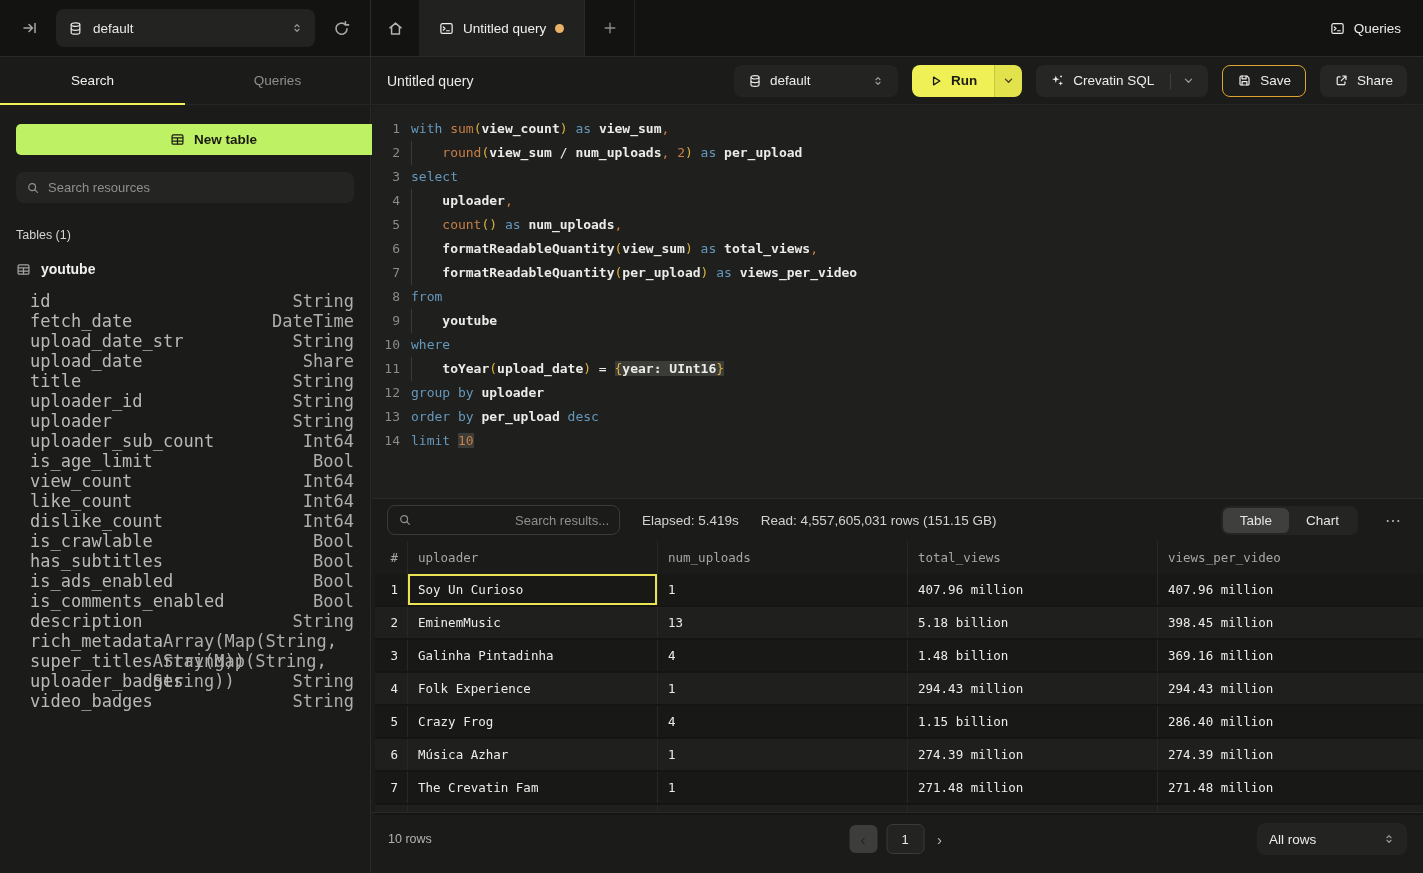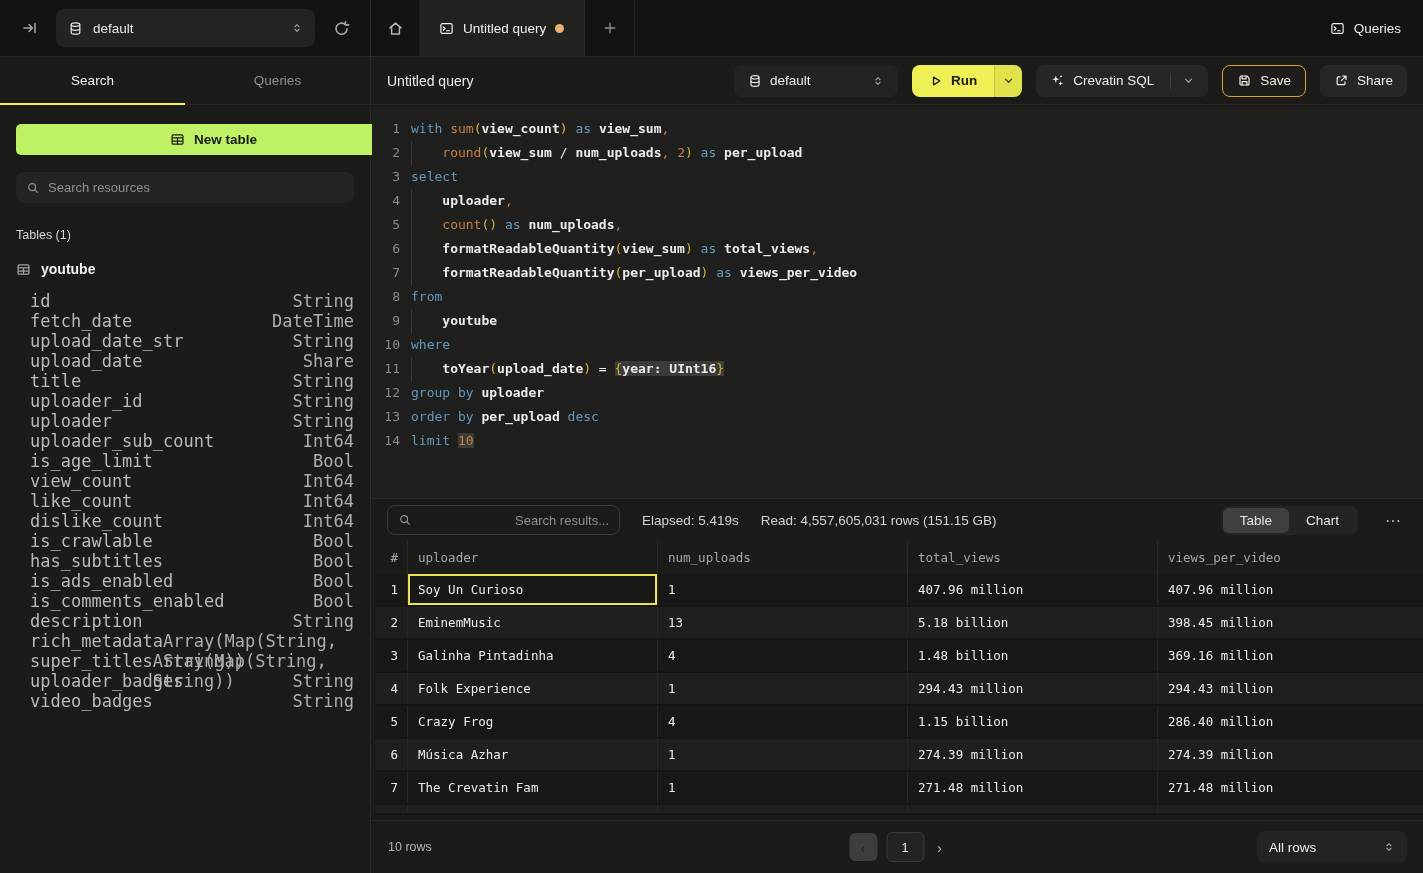--- a/index.html
+++ b/index.html
@@ -126,21 +126,21 @@
   .c-0 { width:250px; } .c-1 { width:250px; } .c-2 { width:250px; } .c-3 { flex:1; border-right:none; }
   .t-head .t-cell { color:#a6a6a4; background:#1b1b19; line-height:33px; }
   .t-body .t-row { border-bottom:2px solid #151513; }
   .t-body .t-row:nth-child(odd) .t-cell { background:#181816; }
   .t-body .t-row:nth-child(even) .t-cell { background:#1f1f1d; }
   .t-body .t-row .c-num { background:#161614; }
   .t-body .t-cell { color:#ececea; cursor:pointer; }
   .t-cell.selected { box-shadow:inset 0 0 0 2px #eae455; }
   .t-row.sliver { height:10px; overflow:hidden; }
 
-  .results-footer { position:absolute; left:0; right:0; bottom:0; height:53px;
+  .results-footer { position:absolute; left:0; right:0; bottom:8px; height:53px;
     border-top:1px solid #2a2a28; display:flex; align-items:center; padding:0 16px; }
   .row-count { font-size:12.5px; color:#b2b2b0; }
   .pager { position:absolute; left:50%; transform:translateX(-50%);
     display:flex; align-items:center; gap:9px; }
   .pg-prev { width:28px; height:28px; background:#3d3d3b; border-radius:6px; border:none;
     color:#232321; font-size:15px; display:flex; align-items:center; justify-content:center; cursor:pointer; }
   .pg-current { min-width:38px; height:30px; background:#232321; border:1px solid #3a3a38;
     border-radius:6px; display:flex; align-items:center; justify-content:center; font-size:13px; cursor:text; }
   .pg-next { background:none; border:none; color:#b8b8b6; font-size:15px; padding:0 4px; cursor:pointer; }
   .rows-select { margin-left:auto; width:150px; height:32px; background:#232321; border-radius:8px;

